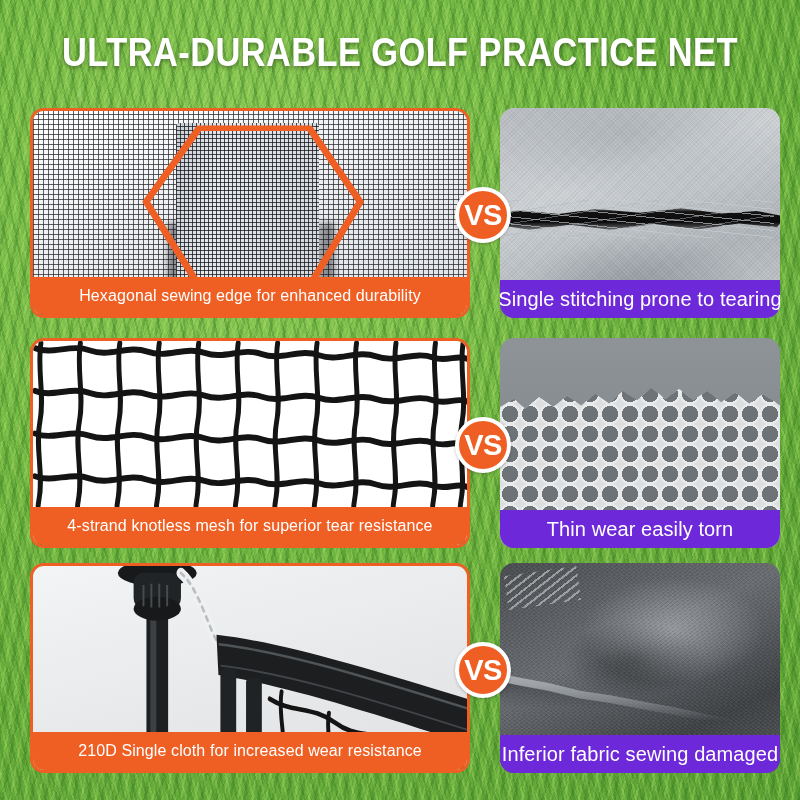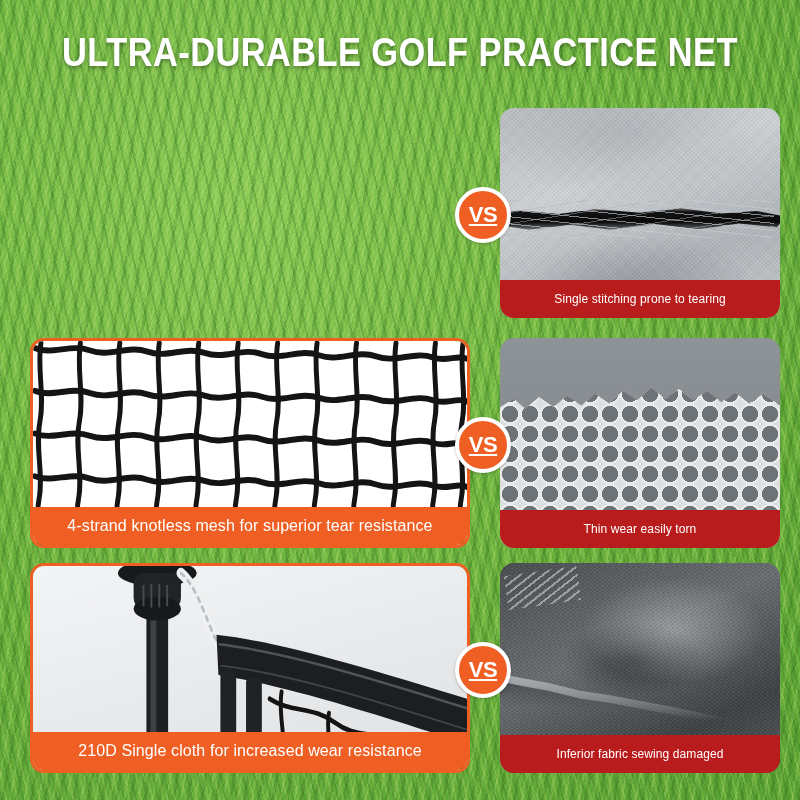--- a/index.html
+++ b/index.html
@@ -94,38 +94,37 @@
     display:flex;
     align-items:center;
     justify-content:center;
     color:#ffffff;
     font-size:16px;
     letter-spacing:.1px;
     white-space:nowrap;
     z-index:4;
   }
   .card-left  .caption { background:#ef5f23; font-size:16px; }
-  .card-right .caption { background:#b91c1c; font-size:12px; }
+  .card-right .caption { background:#6d28d9; font-size:20px; }
 
   
   .vs-badge {
     position:absolute;
     left:455px; top:79px;
     width:56px; height:56px;
     border-radius:50%;
     background:#ef5f23;
     border:4px solid #ffffff;
     display:flex; align-items:center; justify-content:center;
     color:#ffffff;
-    font-size:22px;
+    font-size:29px;
     font-weight:bold;
     letter-spacing:-.5px;
     z-index:20;
     box-shadow:0 1px 3px rgba(0,0,0,.25);
-    text-decoration:underline;
   }
 
   
 
   
   .art-fine-mesh {
     background:
       repeating-linear-gradient(90deg, rgba(30,30,36,.70) 0 1px, transparent 1px 5px),
       repeating-linear-gradient(0deg,  rgba(30,30,36,.70) 0 1px, transparent 1px 5px),
       linear-gradient(165deg,#fdfdfd 0%,#eceef0 45%,#dfe2e6 100%);
@@ -269,20 +268,33 @@
 </style>
 </head>
 <body>
 
 <div id="grass-bg"></div>
 
 <div id="title">ULTRA-DURABLE GOLF PRACTICE NET</div>
 
 <div class="row row-1">
 
+  <div class="card card-left">
+    <div class="media art-fine-mesh">
+      <div class="shadow-l"></div>
+      <div class="shadow-r"></div>
+      <div class="sleeve"></div>
+      <div class="hex-outline">
+        <svg viewBox="0 0 100 100" preserveAspectRatio="none">
+          <polygon points="27,3 75,3 97,46 75,95 27,95 4,46" fill="none" stroke="#ef5f23" stroke-width="3.2" stroke-linejoin="round"></polygon>
+        </svg>
+      </div>
+    </div>
+    <div class="caption">Hexagonal sewing edge for enhanced durability</div>
+  </div>
 
   <div class="card card-right">
     <div class="media art-torn-seam">
       <div class="rip"></div>
       <div class="threads"></div>
     </div>
     <div class="caption">Single stitching prone to tearing</div>
   </div>
 
   <div class="vs-badge">VS</div>

